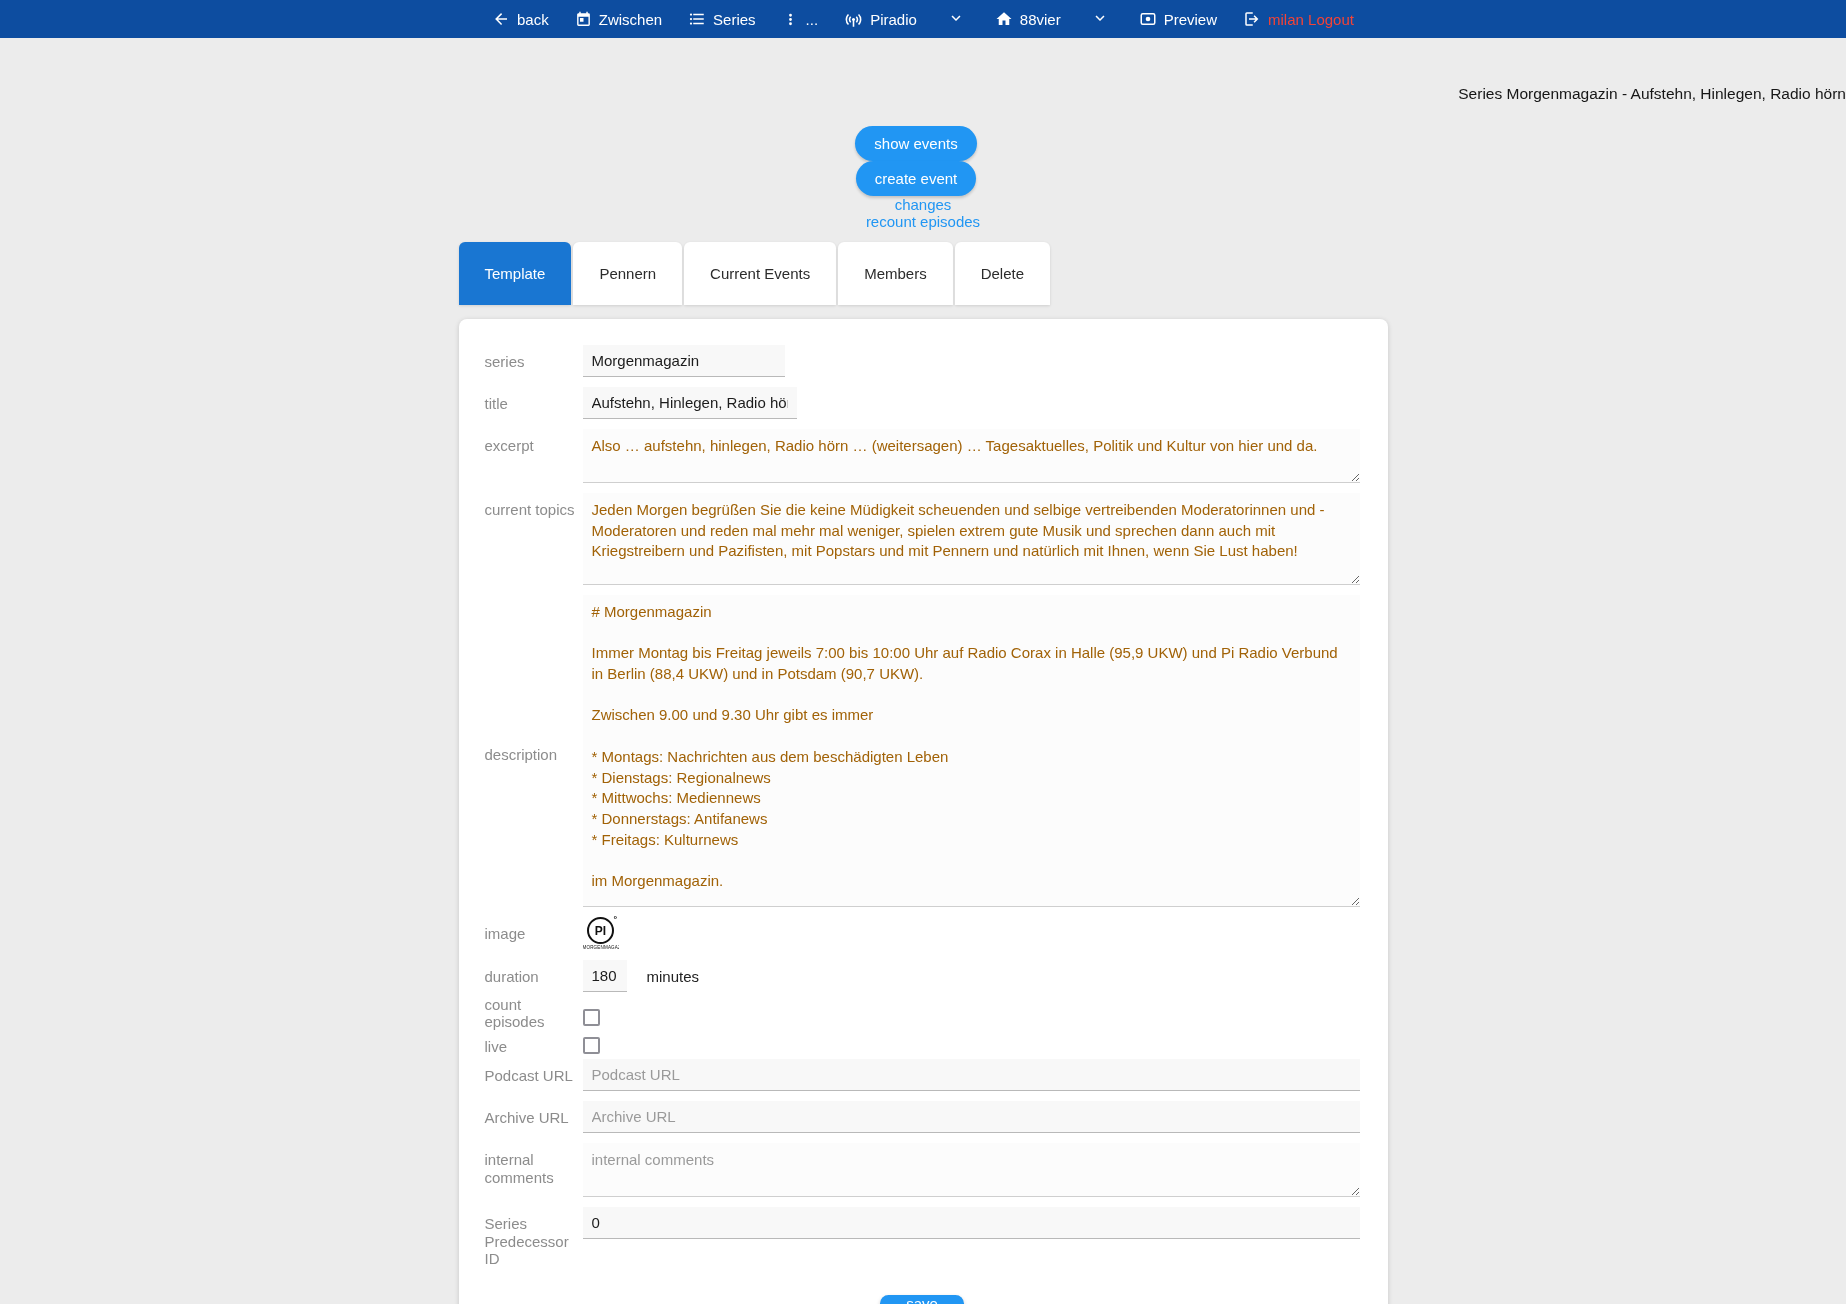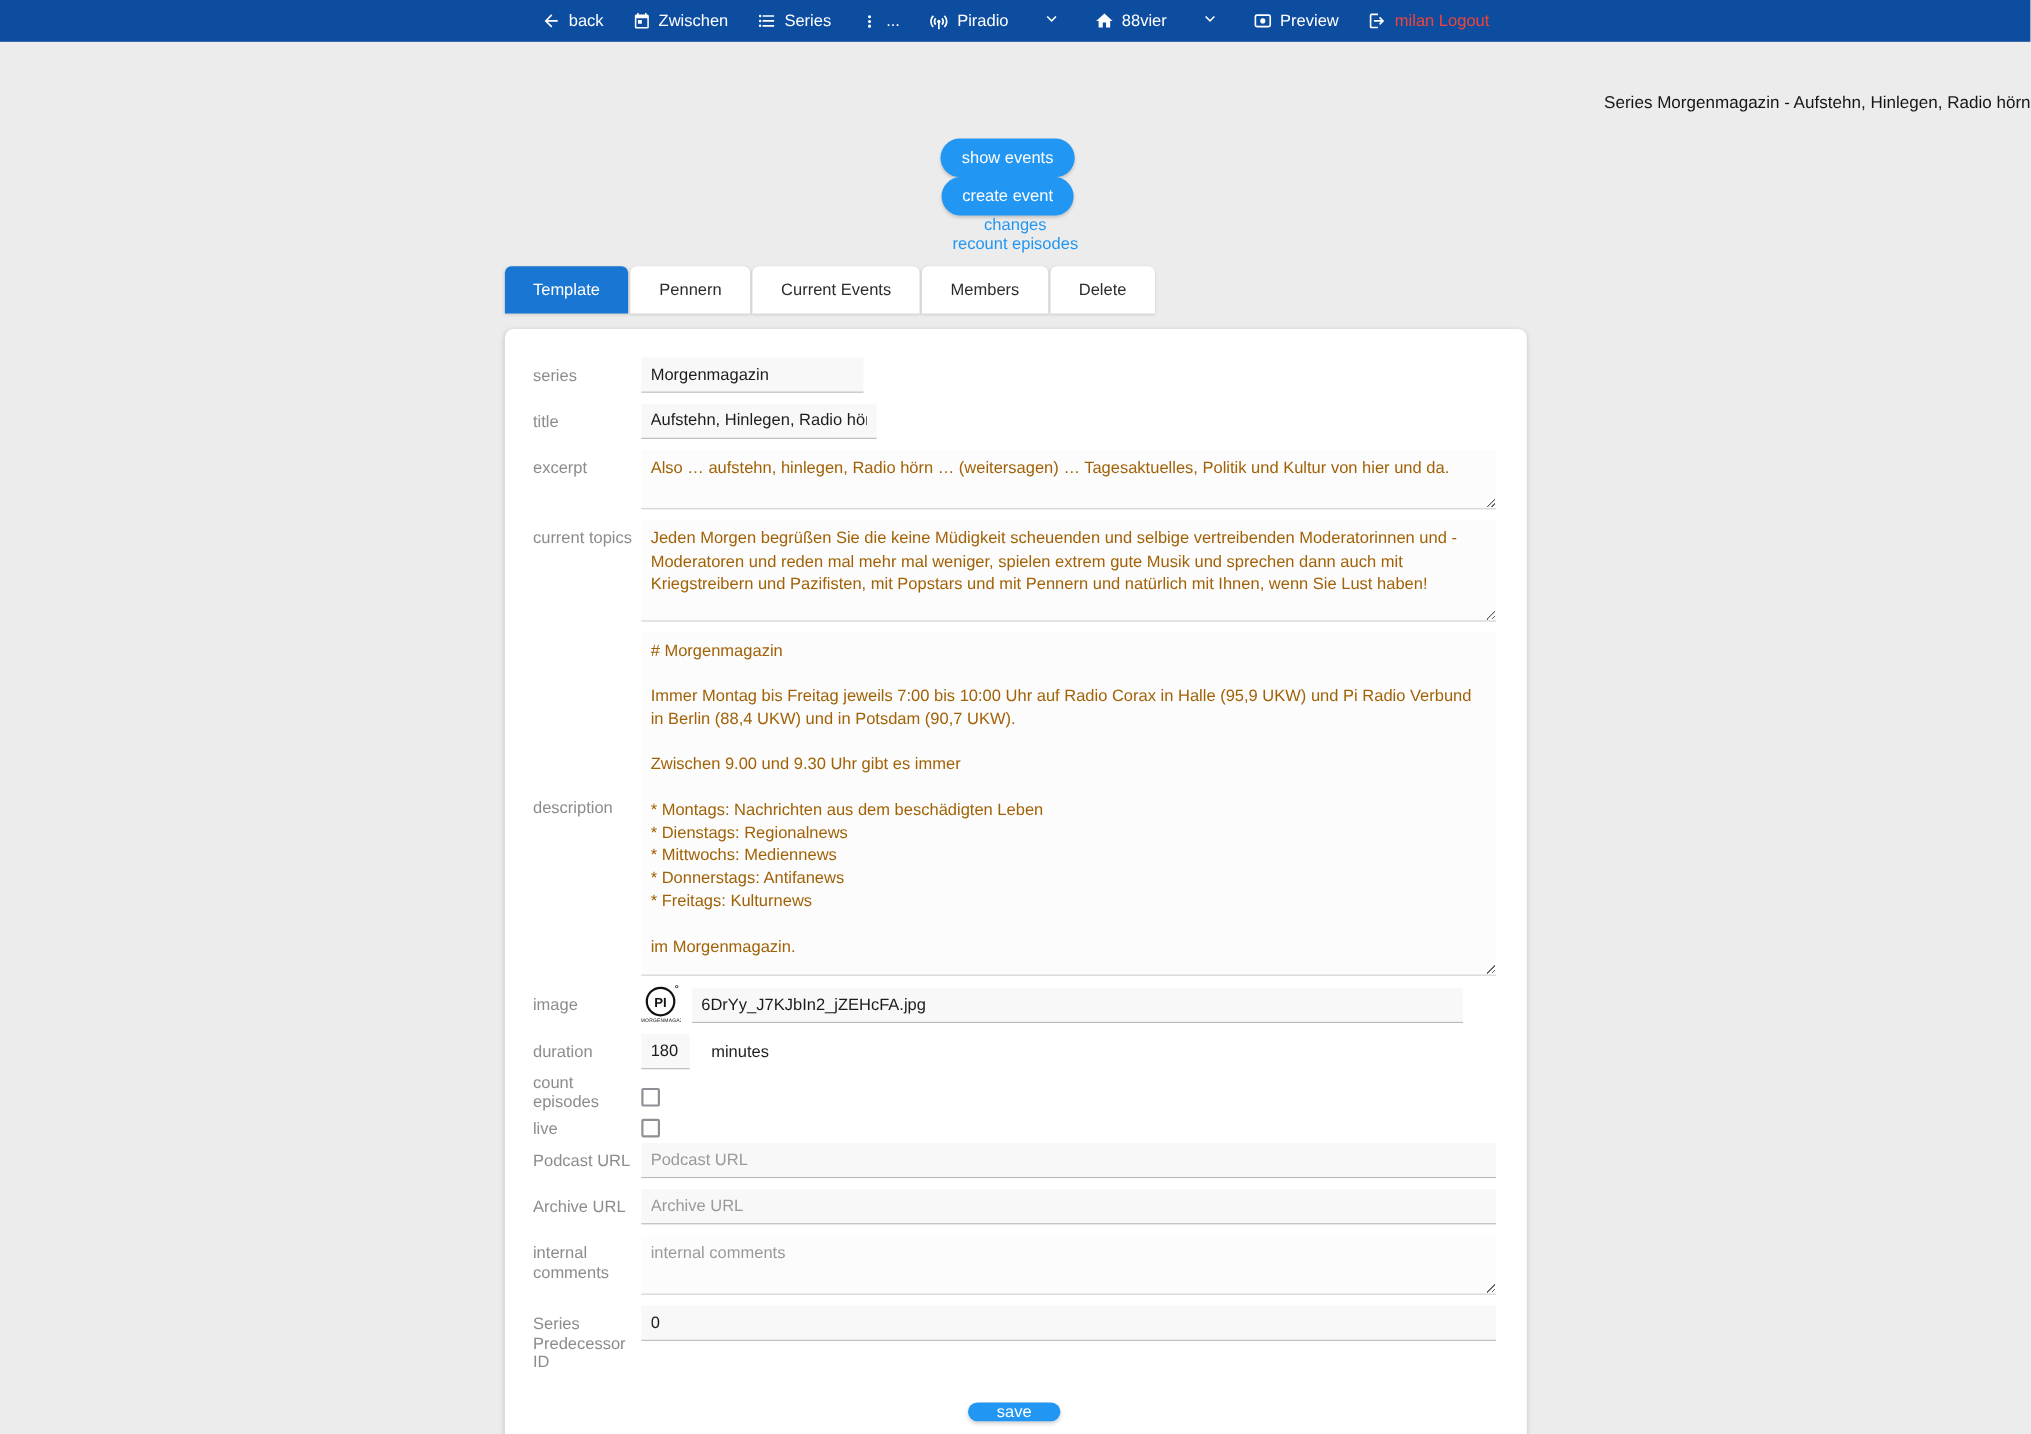--- a/index.html
+++ b/index.html
@@ -27,21 +27,21 @@
   .actions { margin-top:23px; display:flex; align-items:center;flex-direction:column; }
   .pill-btn {
     background:#2196f3; color:#fff; border:none; font-size:15px;
     font-family:inherit; padding:9px 19px; border-radius:18px; margin-right:14px;
     cursor:pointer; box-shadow:0 2px 3px rgba(0,0,0,.18);
   }
   .link-btn { color:#2196f3; font-size:15px; margin:0 12px; cursor:pointer; text-decoration:none; }
   
   .tabs { margin-top:12px; display:flex; align-items:flex-end; }
   .tab {
-    background:#fff; color:#2c2c2c; font-size:15px; height:43px;
+    background:#fff; color:#2c2c2c; font-size:15px; height:63px;
     display:flex; align-items:center; justify-content:center;
     padding:0 26px; border-radius:6px 6px 0 0; margin-right:2px;
     box-shadow:0 1px 3px rgba(0,0,0,.12); cursor:pointer;
   }
   .tab.active { background:#1976d2; color:#fff; }
   
   .card {
     background:#fff; border-radius:8px; margin-top:14px;
     box-shadow:0 1px 5px rgba(0,0,0,.16);
     padding:26px 28px 20px 26px;
@@ -250,21 +250,20 @@
     <div class="frow">
       <div class="flabel">image</div>
       <div class="fctrl image-ctrl">
         <div class="logo">
           <div class="logo-circle">
             <span>PI</span>
             <span class="logo-deg">°</span>
           </div>
           <div class="logo-caption">MORGENMAGAZIN</div>
         </div>
-        <input type="text" value="6DrYy_J7KJbIn2_jZEHcFA.jpg" style="">
       </div>
     </div>
 
     <div class="frow row-tight">
       <div class="flabel">duration</div>
       <div class="fctrl" style="display:flex;align-items:center;">
         <input type="text" class="in-duration" value="180" style="">
         <span class="unit">minutes</span>
       </div>
     </div>

